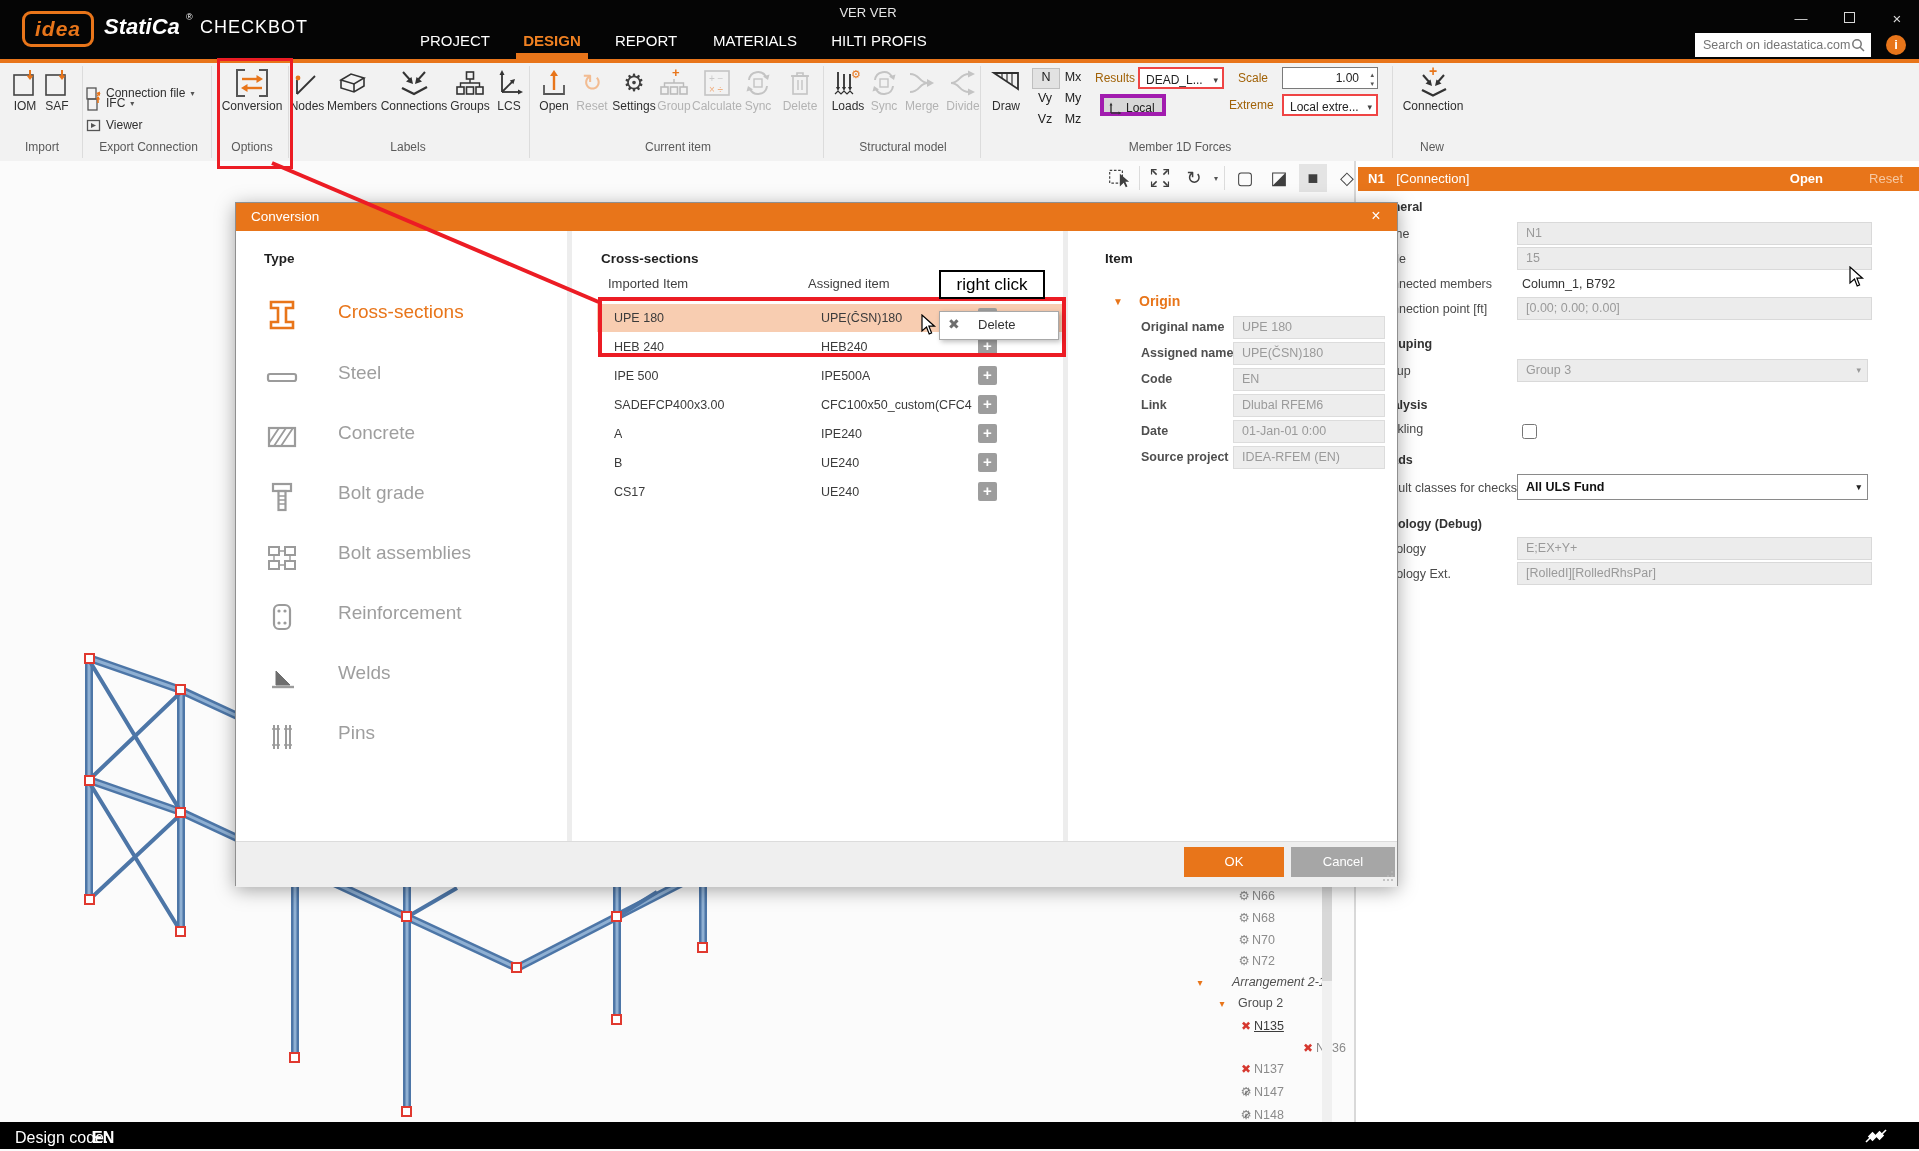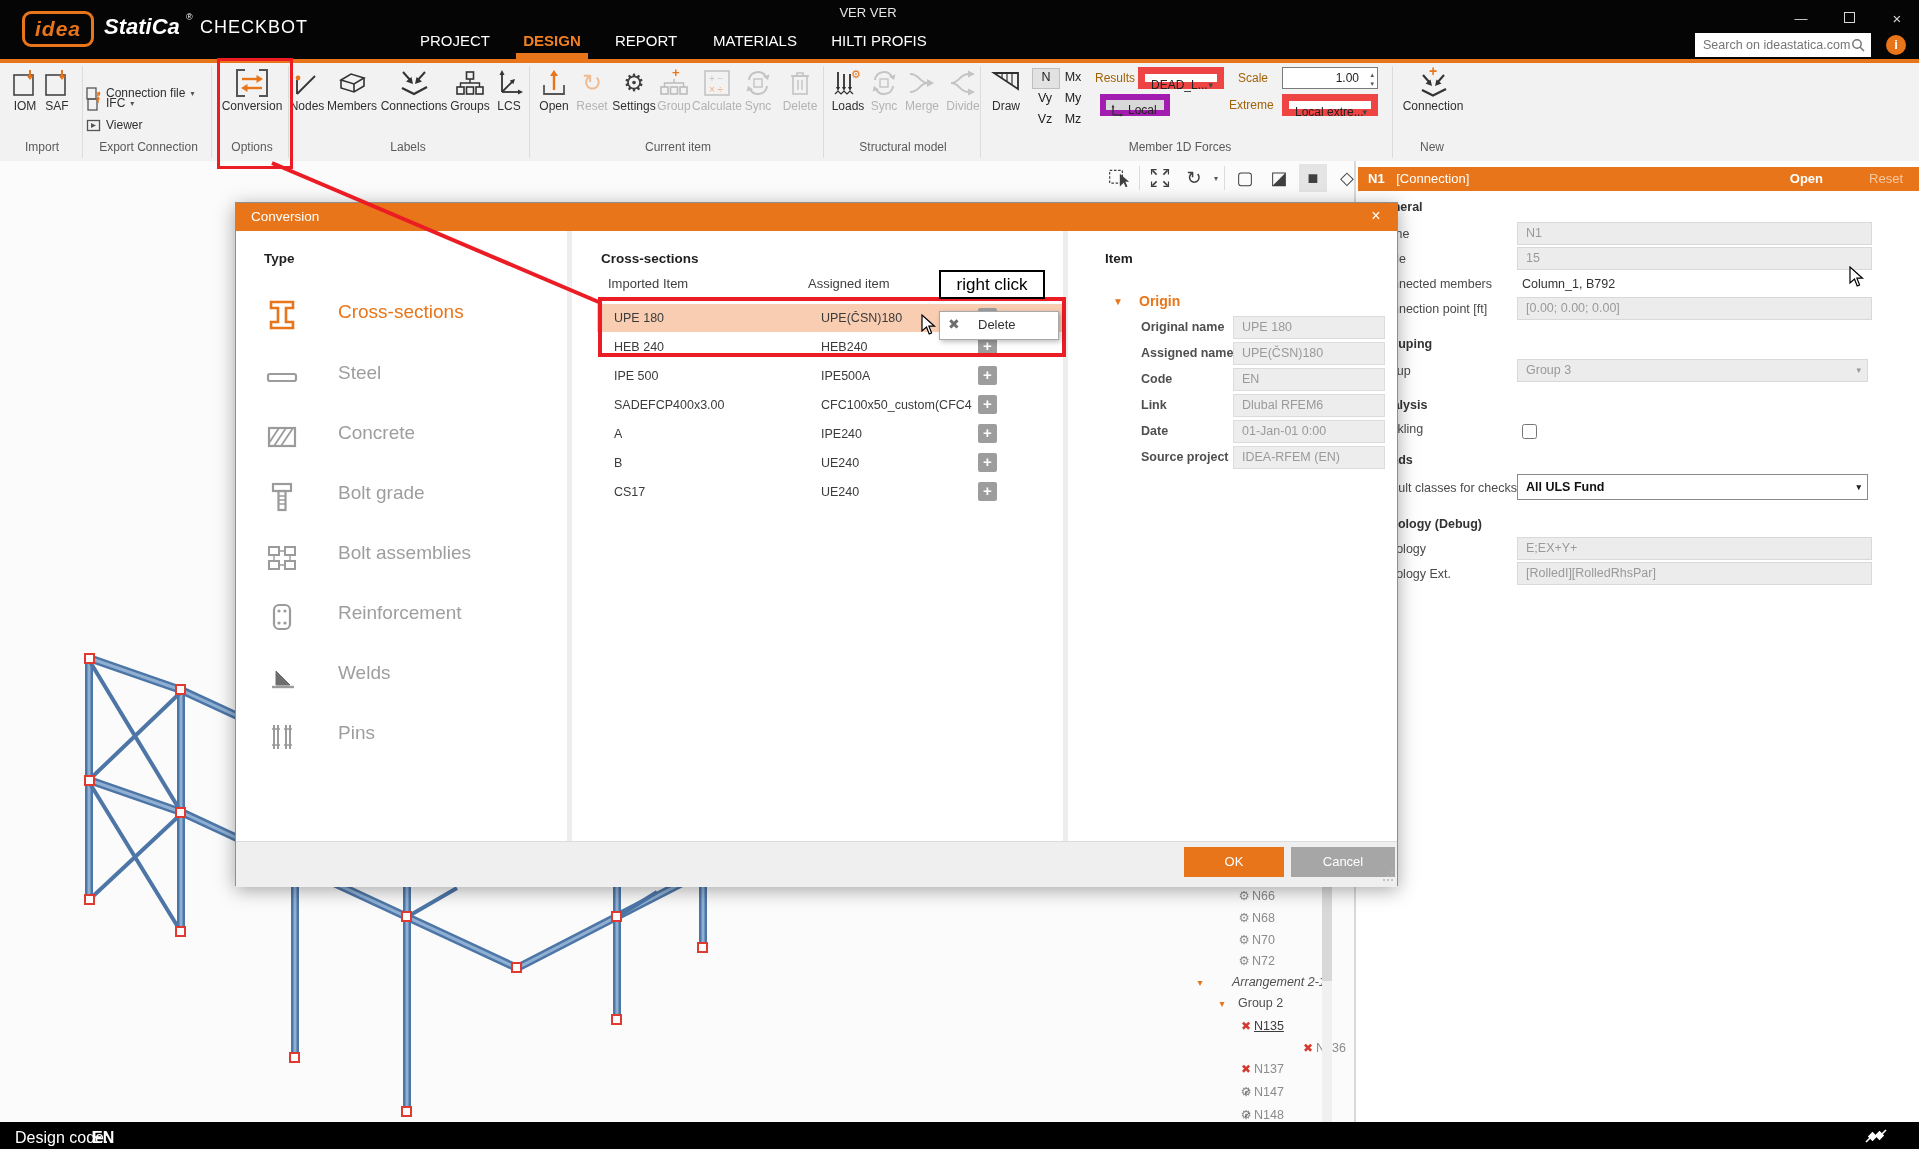--- a/index.html
+++ b/index.html
@@ -31,27 +31,27 @@
   .rsep{position:absolute;top:3px;height:92px;width:1px;background:#dcdcdc;}
   .rgl{position:absolute;top:77px;height:16px;font-size:12px;color:#5a5a5a;text-align:center;}
   .rbtn{position:absolute;top:4px;width:58px;text-align:center;font-size:12px;color:#2f2f2f;}
   .rbtn .ric{height:32px;display:flex;align-items:center;justify-content:center;}
   .rbtn.dis{color:#b3b3b3;}
   .smallrow{position:absolute;left:86px;height:20px;font-size:12px;color:#2f2f2f;display:flex;align-items:center;gap:5px;}
   .red-box-conversion{position:absolute;left:217px;top:58px;width:70px;height:105px;border:3px solid #ec1c24;z-index:70;}
   .toggle-cell{position:absolute;width:26px;height:19px;font-size:12.5px;color:#222;text-align:center;line-height:19px;}
   .toggle-cell.on{background:#e2e2e2;border:1px solid #bfbfbf;line-height:17px;}
   .rlabel{position:absolute;font-size:12px;color:#a16207;}
-  .combo{position:absolute;height:22px;background:#fff;border:7px solid #ef4444;font-size:12px;color:#222;
+  .combo{position:absolute;height:22px;background:#fff;border:2px solid #ef4444;font-size:12px;color:#222;
          line-height:22px;padding-left:6px;box-sizing:border-box;}
   .combo .chev{position:absolute;right:4px;top:0;color:#444;font-size:9px;}
   .spin{position:absolute;height:22px;background:#fff;border:1px solid #7a7a7a;box-sizing:border-box;font-size:12px;color:#222;}
   .spin .v{position:absolute;right:18px;top:3px;}
   .spin .ar{position:absolute;right:3px;font-size:7px;color:#555;line-height:9px;}
-  .localbtn{position:absolute;height:22px;background:#d8d8d8;border:6px solid #a21caf;box-sizing:border-box;
+  .localbtn{position:absolute;height:22px;background:#d8d8d8;border:4px solid #a21caf;box-sizing:border-box;
             font-size:12px;color:#222;line-height:20px;padding:0 7px 0 22px;}
   
   .canvas{position:absolute;left:0;top:161px;width:1356px;height:961px;background:#fbfbfb;}
   .vtool{position:absolute;left:1105px;top:2px;height:30px;display:flex;align-items:center;gap:6px;}
   .vtool .vi{width:28px;height:28px;display:flex;align-items:center;justify-content:center;font-size:18px;color:#3f3f3f;}
   .vtool .vi.on{background:#e4e4e4;}
   .vtool .vsep{width:1px;height:24px;background:#dcdcdc;}
   .tree-row{position:absolute;font-size:12.5px;color:#8b8b8b;white-space:nowrap;}
   .tree-row .tic{display:inline-block;width:16px;text-align:center;}
   .tree-dark{color:#4f4f4f;}

